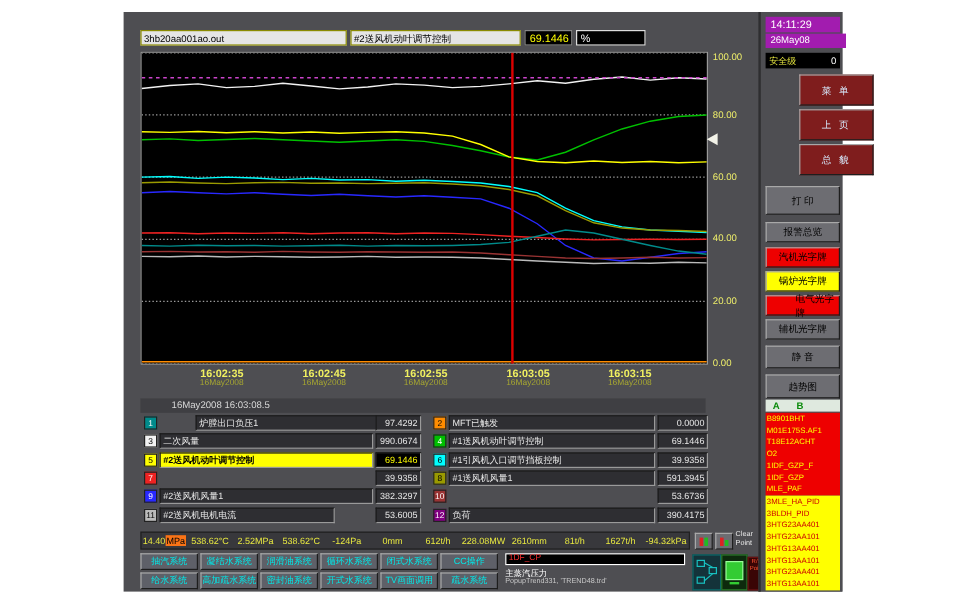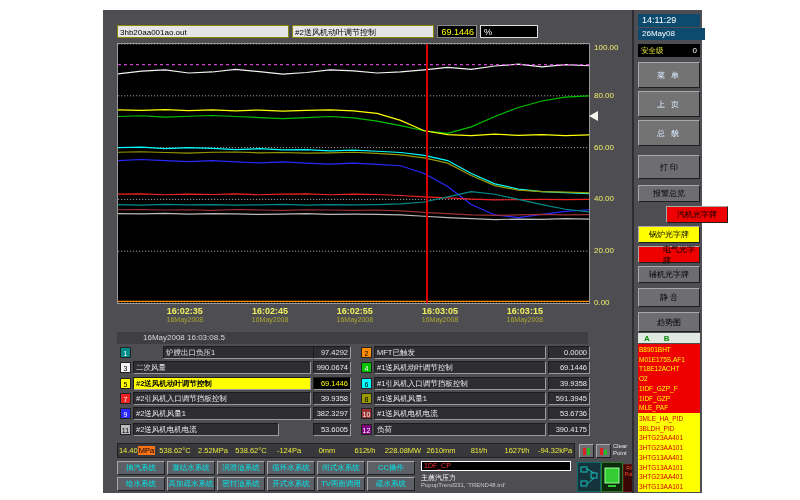--- a/index.html
+++ b/index.html
@@ -46,25 +46,25 @@
     display:flex;align-items:center;justify-content:center;cursor:default;}
   .navbtn{width:48px;height:14px;background:#5e6068;color:#00e8e8;font-size:7.5px;white-space:nowrap;overflow:hidden;}
   
   .msgfield{left:318px;top:451px;width:150px;height:10px;background:#000;border:1px solid #fff;
     color:#ff3030;font-size:7px;line-height:8px;padding-left:2px;box-sizing:border-box;}
   .msgl1{left:318px;top:463px;width:154px;color:#fff;font-size:7px;}
   .msgl2{left:318px;top:472px;width:160px;color:#c8c8c8;font-size:6px;}
   
   .sidebar{position:absolute;left:529px;top:0;width:70px;height:483px;background:#4e4e52;border-left:2px solid #2e2e30;box-sizing:border-box;}
   .sbtn{position:absolute;left:4px;width:62px;font-size:8px;}
-  .sbtn.blue{background:#737373;color:#d8ecff;letter-spacing:2px;}
+  .sbtn.blue{background:#7f1d1d;color:#d8ecff;letter-spacing:2px;margin-left:28px;}
   .sbtn.gray{background:#6d6d72;color:#000;}
   .sbtn.red{background:#ee0000;color:#000;}
   .sbtn.yellow{background:#ffff00;color:#000;}
-  .clockbox{position:absolute;left:4px;background:#0c4a6e;color:#fff;text-align:left;padding-left:4px;box-sizing:border-box;}
+  .clockbox{position:absolute;left:4px;background:#a21caf;color:#fff;text-align:left;padding-left:4px;box-sizing:border-box;}
   .alist{position:absolute;left:4px;width:62px;font-size:6.5px;line-height:9.7px;padding:1px 1px;box-sizing:border-box;overflow:hidden;}
   .alist.redlist{background:#ee0000;color:#ffff00;}
   .alist.yellowlist{background:#ffff00;color:#cc0000;}
   .iconbtn{background:#6d6d72;}
 </style>
 </head>
 <body>
 
 <div class="app">
 
@@ -141,21 +141,20 @@
         <div class="namebox" style="width: 178px;">二次风量</div>
         <div class="valbox" style="left: 193px; width: 38px;">990.0674</div>
       </div>
       <div class="lrow hl" style="top: 30.6px; left: 0px; width: 100%;">
         <div class="numbox" style="background: rgb(255, 255, 0); color: rgb(0, 0, 0);">5</div>
         <div class="namebox" style="width: 178px;">#2送风机动叶调节控制</div>
         <div class="valbox" style="left: 193px; width: 38px;">69.1446</div>
       </div>
       <div class="lrow" style="top: 45.9px; left: 0px; width: 100%;">
         <div class="numbox" style="background: rgb(238, 34, 34); color: rgb(255, 255, 255);">7</div>
-        <div class="namebox" style="width: 178px;">#2引风机入口调节挡板控制</div>
         <div class="valbox" style="left: 193px; width: 38px;">39.9358</div>
       </div>
       <div class="lrow" style="top: 61.2px; left: 0px; width: 100%;">
         <div class="numbox" style="background: rgb(40, 40, 255); color: rgb(255, 255, 255);">9</div>
         <div class="namebox" style="width: 178px;">#2送风机风量1</div>
         <div class="valbox" style="left: 193px; width: 38px;">382.3297</div>
       </div>
       <div class="lrow" style="top: 76.5px; left: 0px; width: 100%;">
         <div class="numbox" style="background: rgb(187, 187, 187); color: rgb(0, 0, 0);">11</div>
         <div class="namebox" style="width: 146px;">#2送风机电机电流</div>
@@ -178,21 +177,20 @@
         <div class="namebox" style="width: 172px;">#1引风机入口调节挡板控制</div>
         <div class="valbox" style="left: 187px; width: 42px;">39.9358</div>
       </div>
       <div class="lrow" style="top: 45.9px; left: 0px; width: 100%;">
         <div class="numbox" style="background: rgb(154, 154, 0); color: rgb(0, 0, 0);">8</div>
         <div class="namebox" style="width: 172px;">#1送风机风量1</div>
         <div class="valbox" style="left: 187px; width: 42px;">591.3945</div>
       </div>
       <div class="lrow" style="top: 61.2px; left: 0px; width: 100%;">
         <div class="numbox" style="background: rgb(153, 51, 51); color: rgb(255, 255, 255);">10</div>
-        <div class="namebox" style="width: 172px;">#1送风机电机电流</div>
         <div class="valbox" style="left: 187px; width: 42px;">53.6736</div>
       </div>
       <div class="lrow" style="top: 76.5px; left: 0px; width: 100%;">
         <div class="numbox" style="background: rgb(128, 0, 128); color: rgb(255, 255, 255);">12</div>
         <div class="namebox" style="width: 172px;">负荷</div>
         <div class="valbox" style="left: 187px; width: 42px;">390.4175</div>
       </div>
     </div>
 
   <div class="abs statusbar" id="statusbar">
@@ -266,21 +264,21 @@
     <div class="abs" style="left:4px;top:34px;width:62px;height:13px;background:#000;display:flex;justify-content:space-between;align-items:center;padding:0 3px;box-sizing:border-box;">
       <span style="color:#e8e840;font-size:7.5px;">安全级</span>
       <span style="color:#fff;font-size:8px;">0</span>
     </div>
     <div id="sidebar-buttons">
         <div class="sbtn btn3d blue" style="top: 52px; height: 26px;">菜 单</div>
         <div class="sbtn btn3d blue" style="top: 81px; height: 26px;">上 页</div>
         <div class="sbtn btn3d blue" style="top: 110px; height: 26px;">总 貌</div>
         <div class="sbtn btn3d gray" style="top: 145px; height: 24px;">打 印</div>
         <div class="sbtn btn3d gray" style="top: 175px; height: 17px;">报警总览</div>
-        <div class="sbtn btn3d red" style="top: 196px; height: 17px; margin-left: 28px;">汽机光字牌</div>
+        <div class="sbtn btn3d red" style="top: 196px; height: 17px;">汽机光字牌</div>
         <div class="sbtn btn3d yellow" style="top: 216px; height: 17px;">锅炉光字牌</div>
         <div class="sbtn btn3d red" style="top: 236px; height: 17px; padding-left: 24px;">电气光字牌</div>
         <div class="sbtn btn3d gray" style="top: 256px; height: 17px;">辅机光字牌</div>
         <div class="sbtn btn3d gray" style="top: 278px; height: 19px;">静 音</div>
         <div class="sbtn btn3d gray" style="top: 302px; height: 20px;">趋势图</div>
       </div>
     <div class="abs" id="ab-row" style="left:4px;top:323px;width:62px;height:10px;background:#dfe9df;display:flex;gap:14px;padding-left:6px;align-items:center;box-sizing:border-box;">
         <span style="color: rgb(10, 138, 10); font-size: 8px; font-weight: bold;">A</span>
         <span style="color: rgb(10, 138, 10); font-size: 8px; font-weight: bold;">B</span>
       </div>

